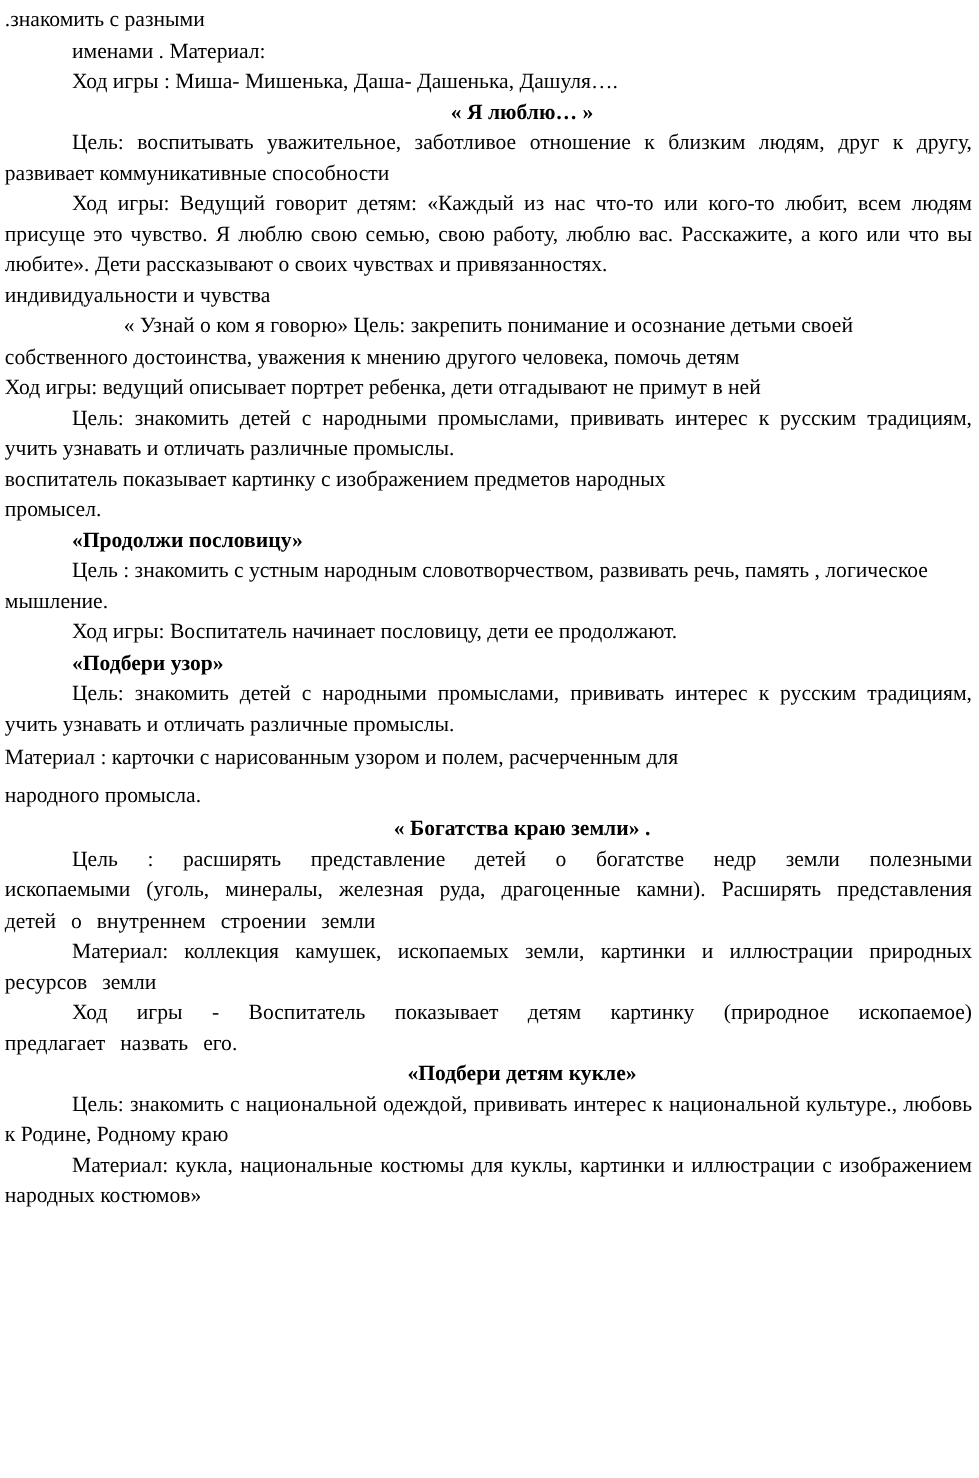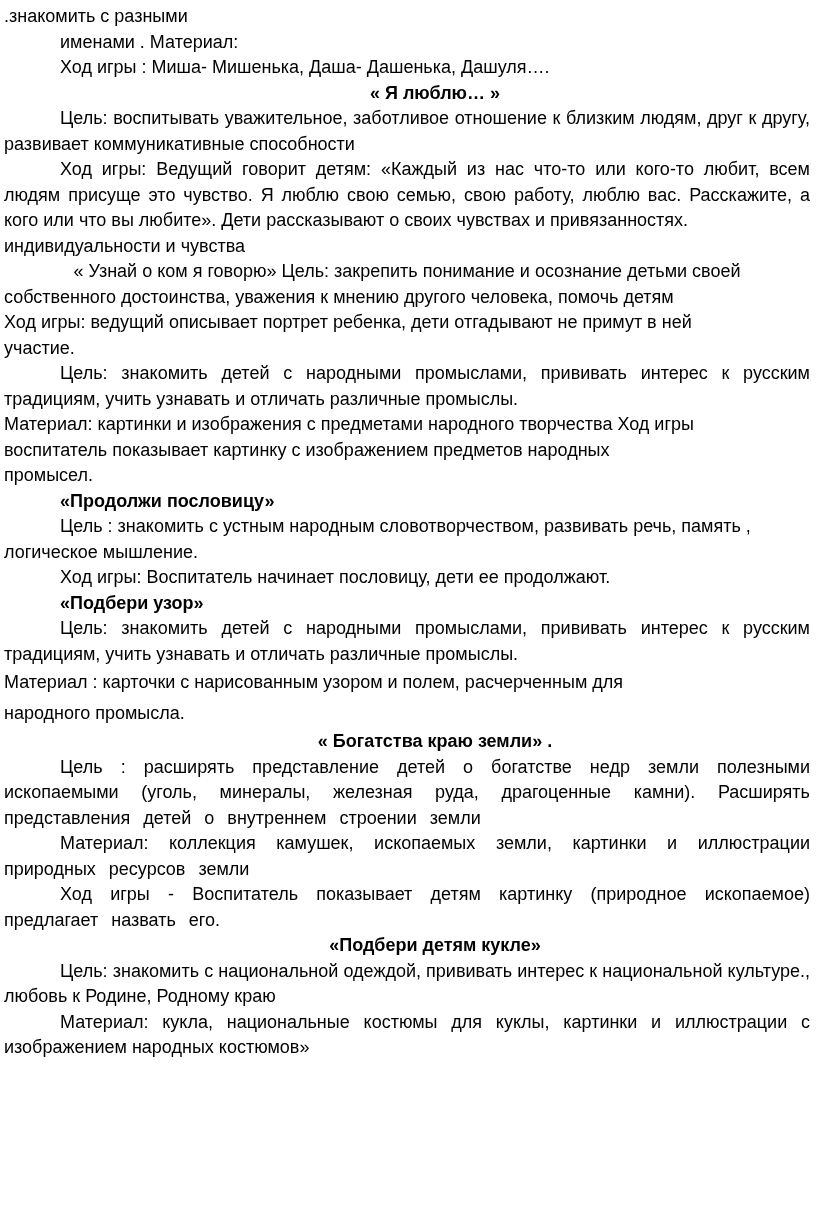--- a/index.html
+++ b/index.html
@@ -10,21 +10,21 @@
   body {
     width: 816px;
     height: 1232px;
     overflow: hidden;
   }
   .page {
     box-sizing: border-box;
     width: 816px;
     height: 1232px;
     padding: 4px 6px 0 4px;
-    font-family: Liberation Sans, sans-serif;
+    font-family: Liberation Serif, serif;
     font-size: 18px;
     line-height: 25.5px;
     color: #000000;
     background: #ffffff;
     overflow: hidden;
   }
   p.para {
     margin: 0;
     padding: 0;
   }
@@ -45,23 +45,21 @@
       <p class="para">.знакомить с разными</p>
       <p class="para p-first">именами . Материал:</p>
       <p class="para p-first">Ход игры : Миша- Мишенька, Даша- Дашенька, Дашуля….</p>
       <p class="para p-first p-head g-sec">« Я люблю… »</p>
       <p class="para p-first p-just">Цель: воспитывать уважительное, заботливое отношение к близким людям, друг к другу, развивает коммуникативные способности</p>
       <p class="para p-first p-just">Ход игры: Ведущий говорит детям: «Каждый из нас что-то или кого-то любит, всем людям присуще это чувство. Я люблю свою семью, свою работу, люблю вас. Расскажите, а кого или что вы любите». Дети рассказывают о своих чувствах и привязанностях.</p>
       <p class="para p-block">индивидуальности и чувства</p>
       <p class="para p-block g-sec">« Узнай о ком я говорю» Цель: закрепить понимание и осознание детьми своей</p>
       <p class="para">собственного достоинства, уважения к мнению другого человека, помочь детям</p>
       <p class="para p-block">Ход игры: ведущий описывает портрет ребенка, дети отгадывают не примут в ней</p>
-      <p class="para p-block">участие.</p>
       <p class="para p-first p-just">Цель: знакомить детей с народными промыслами, прививать интерес к русским традициям, учить узнавать и отличать различные промыслы.</p>
-      <p class="para p-block">Материал: картинки и изображения с предметами народного творчества Ход игры</p>
       <p class="para p-block">воспитатель показывает картинку с изображением предметов народных</p>
       <p class="para">промысел.</p>
       <p class="para p-first p-head g-lg">«Продолжи пословицу»</p>
       <p class="para p-first">Цель : знакомить с устным народным словотворчеством, развивать речь, память , логическое мышление.</p>
       <p class="para p-first">Ход игры: Воспитатель начинает пословицу, дети ее продолжают.</p>
       <p class="para p-first p-head">«Подбери узор»</p>
       <p class="para p-first p-just">Цель: знакомить детей с народными промыслами, прививать интерес к русским традициям, учить узнавать и отличать различные промыслы.</p>
       <p class="para p-block p-loose">Материал : карточки с нарисованным узором и полем, расчерченным для</p>
       <p class="para p-block p-loose">народного промысла.</p>
       <p class="para p-first p-head g-sec">« Богатства краю земли» .</p>

